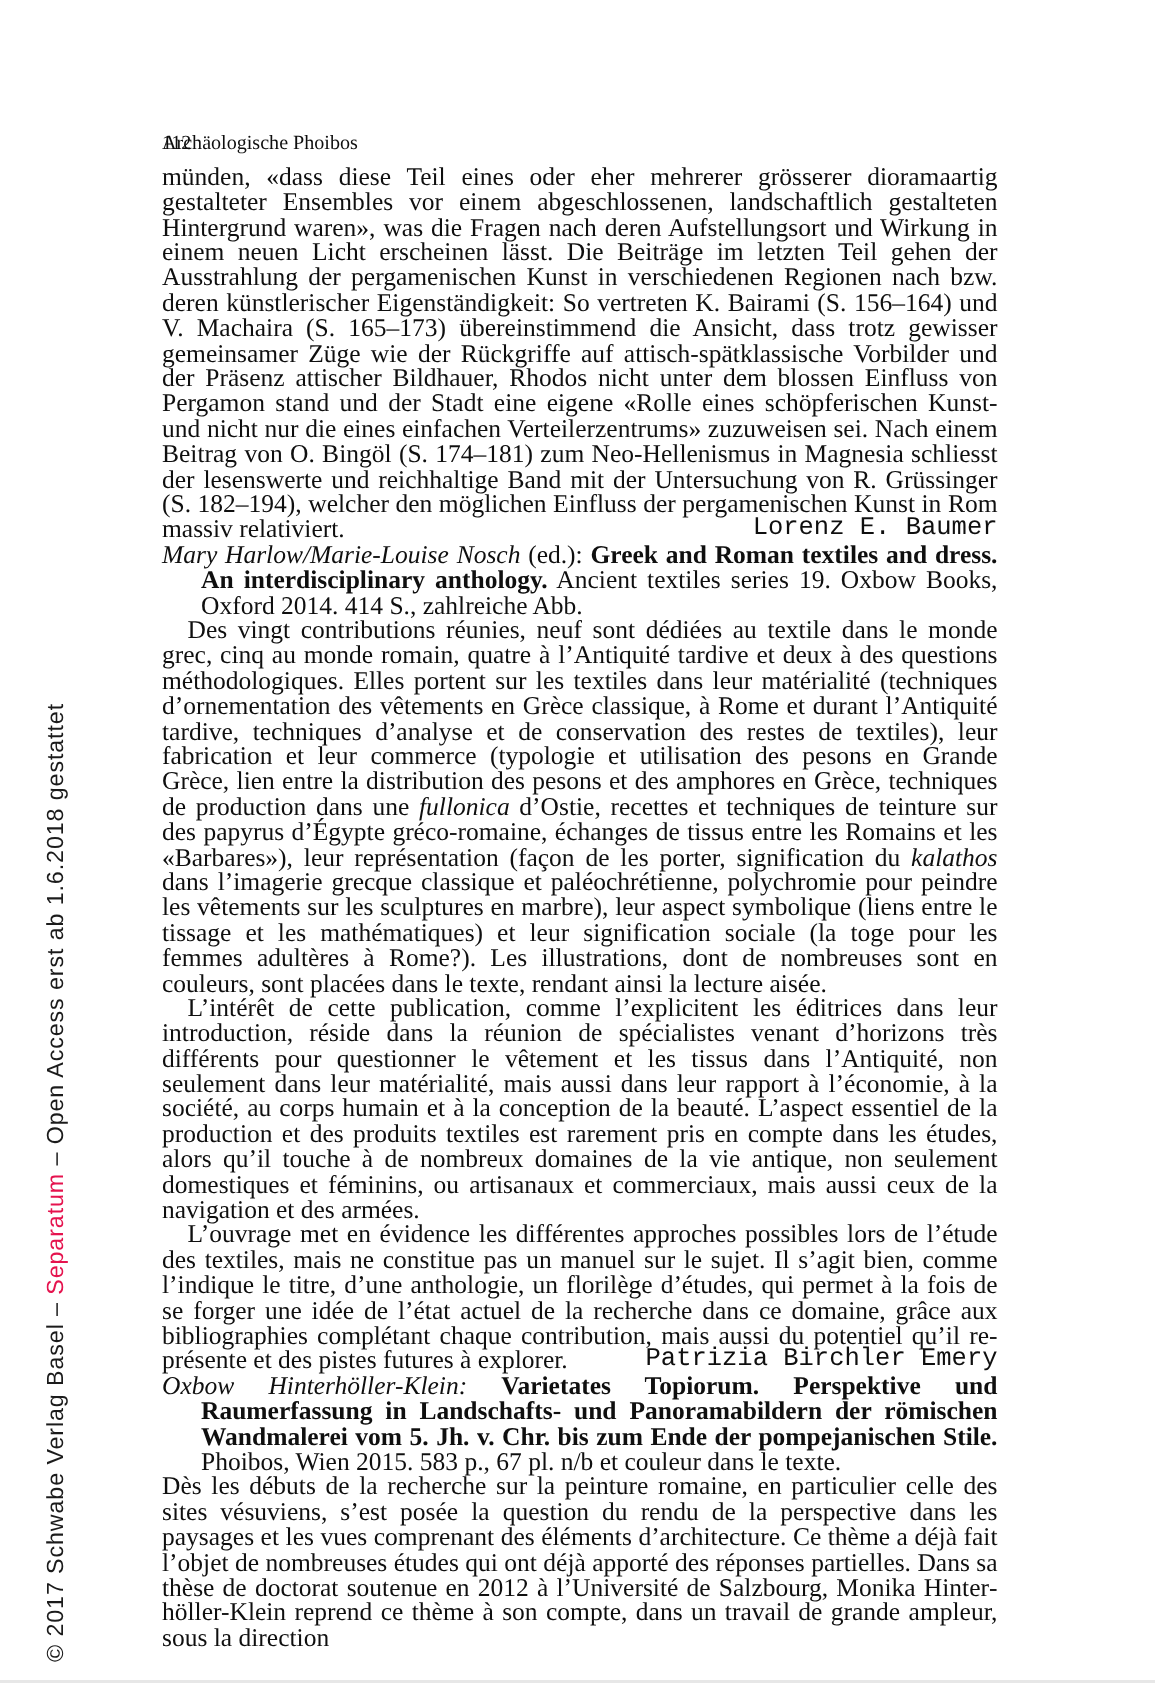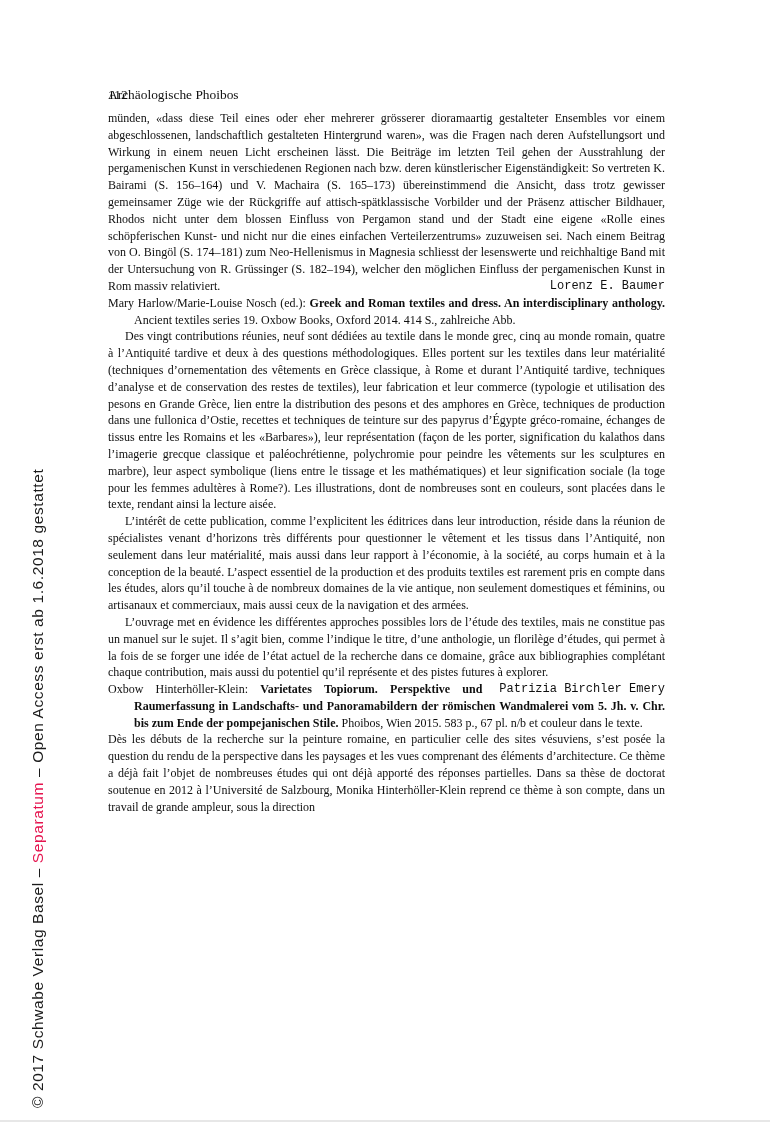--- a/index.html
+++ b/index.html
@@ -23,34 +23,34 @@
   .page-number {
     position: absolute;
     left: 0;
     top: 0;
   }
   .content {
     position: absolute;
     left: 108px;
     top: 110px;
     width: 557px;
-    font-size: 12px;
+    font-size: 17px;
     line-height: 16.8px;
     text-align: justify;
     hyphens: manual;
     -webkit-hyphens: manual;
   }
   .content p { margin: 0; }
   .review-heading {
     margin: 16px 0 0 0;
     padding-left: 26px;
     text-indent: -26px;
   }
   .body-paragraph.indented { text-indent: 17px; }
-  .seg-italic { }
+  .seg-italic { font-style: italic; }
   .seg-bold { font-weight: bold; }
   .signature { float: right; font-family: Liberation Mono, monospace; }
   .sidebar-notice {
     position: absolute;
     left: 29px;
     top: 1108px;
     transform-origin: 0 0;
     transform: rotate(-90deg);
     white-space: nowrap;
     font-family: "Liberation Sans", sans-serif;

